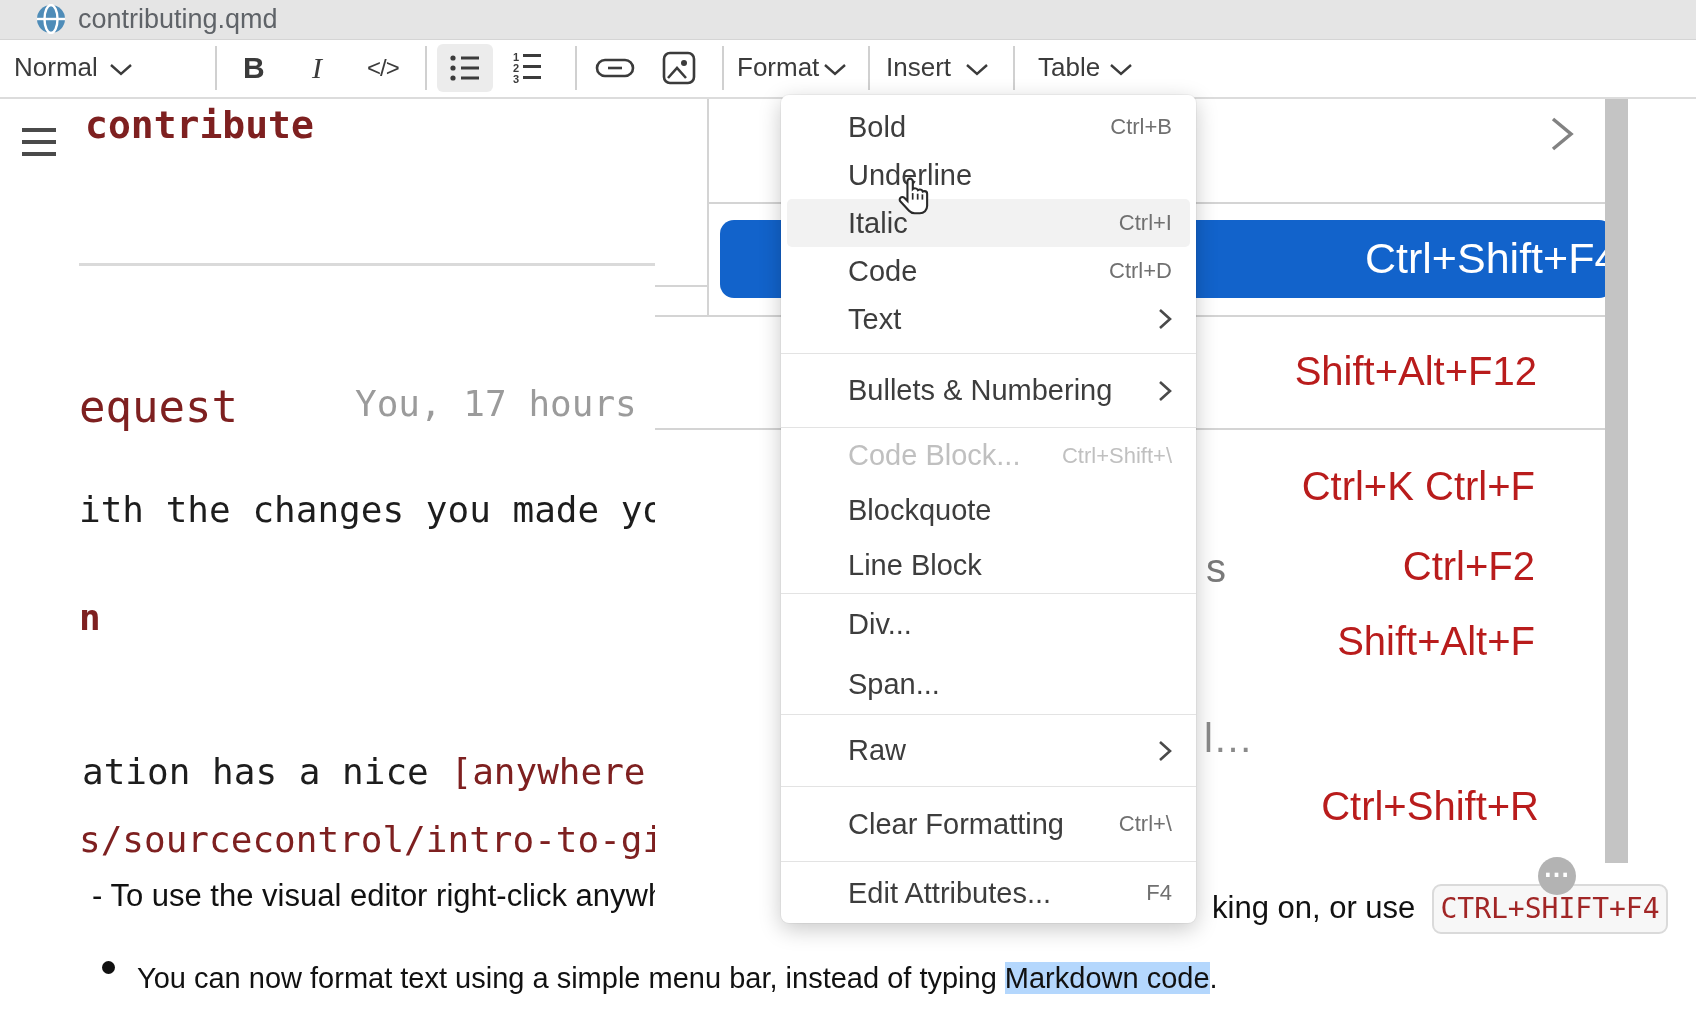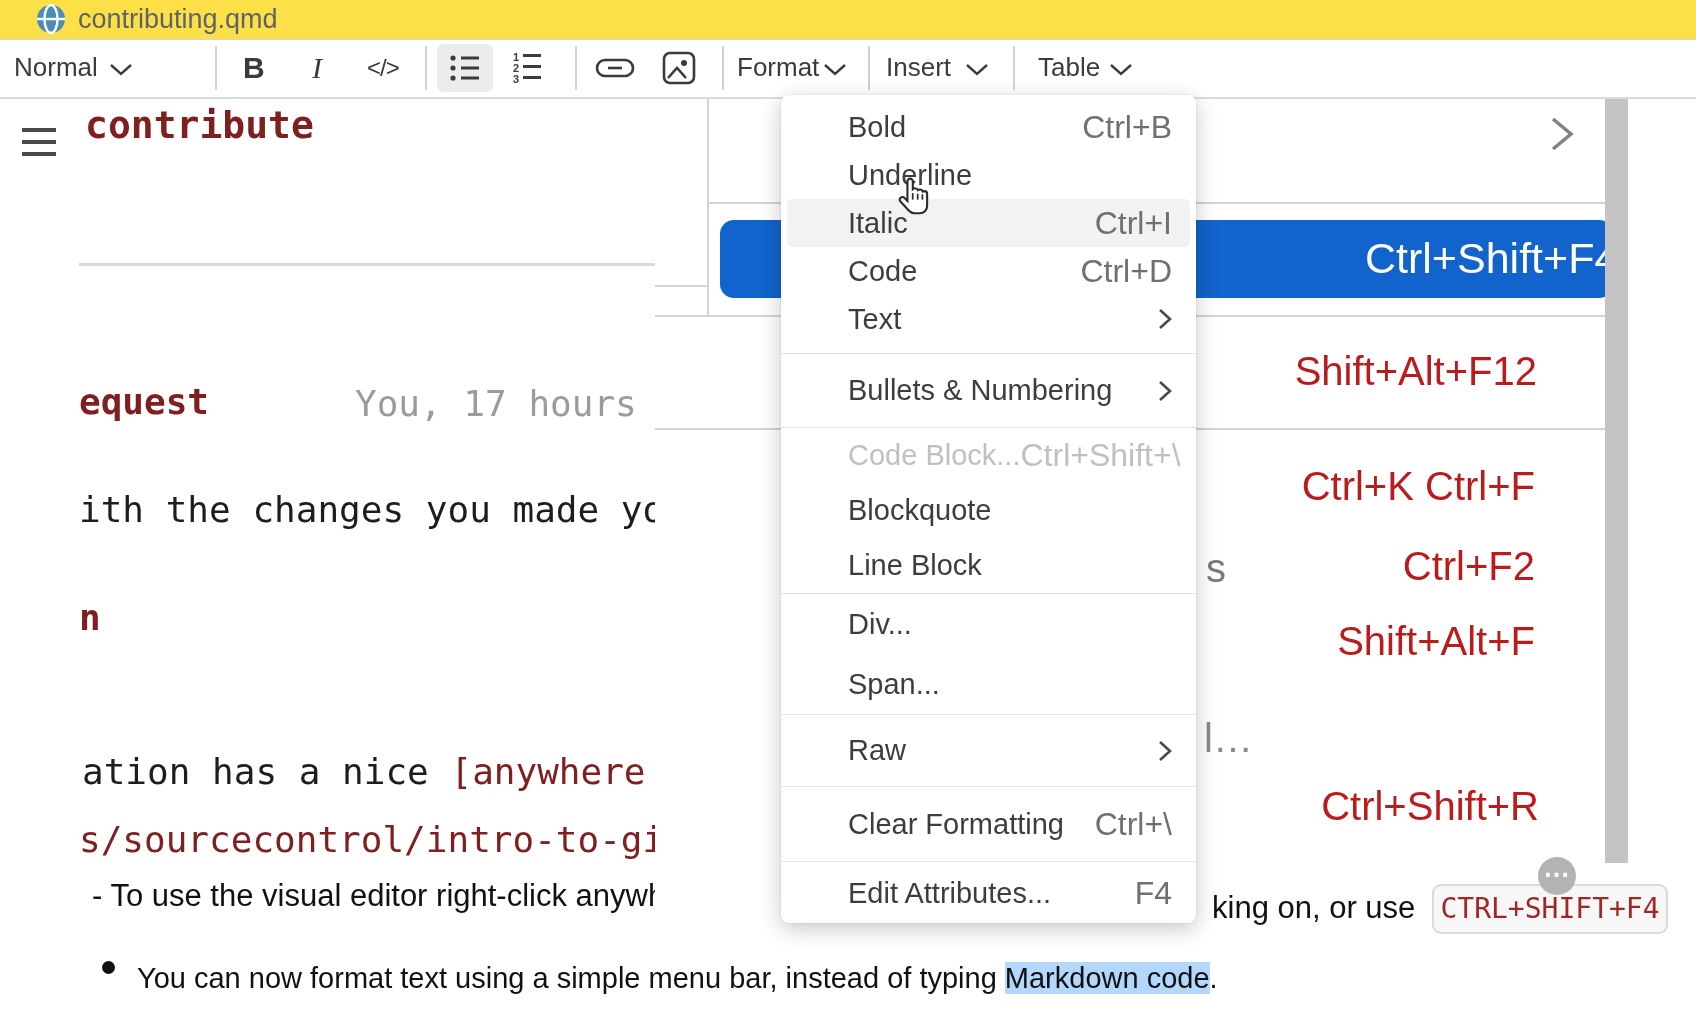--- a/index.html
+++ b/index.html
@@ -1,20 +1,20 @@
 <!DOCTYPE html>
 <html><head>
 <meta charset="utf-8">
 <style>
   html,body{margin:0;padding:0;}
   body{width:1696px;height:1027px;position:relative;overflow:hidden;background:#fff;
        font-family:"Liberation Sans",sans-serif;}
   .abs{position:absolute;}
   
-  #tabbar{left:0;top:0;width:1696px;height:39px;background:#fde047;border-bottom:1px solid #d5d5d5;}
+  #tabbar{left:0;top:0;width:1696px;height:39px;background:#e5e5e5;border-bottom:1px solid #d5d5d5;}
   #tab-icon{left:36px;top:4px;width:30px;height:30px;}
   #tab-label{left:78px;top:4px;font-size:27px;color:#5f6368;}
   
   #toolbar{left:0;top:40px;width:1696px;height:57px;background:#fff;border-bottom:2px solid #dcdcdc;}
   .tb-text{top:12px;font-size:26px;color:#3b3b3b;}
   .tb-sep{top:6px;width:2px;height:44px;background:#d0d0d0;}
   .chev{width:22px;height:12px;}
   .chev svg{display:block;}
   .tb-icon{top:8px;height:40px;display:flex;align-items:center;justify-content:center;color:#3b3b3b;}
   #btn-bullets{left:437px;top:4px;width:56px;height:48px;background:#ececec;border-radius:6px;}
@@ -30,21 +30,21 @@
   .kb-gray{position:absolute;font-size:40px;color:#b91c1c;white-space:nowrap;}
   #kb-blue{position:absolute;left:65px;top:121px;width:893px;height:78px;background:#1263cb;border-radius:14px;}
   #kb-blue span{position:absolute;left:645px;top:14px;font-size:43px;color:#fff;white-space:nowrap;}
   #panel-scrollbar{position:absolute;left:950px;top:0px;width:23px;height:764px;background:#c4c4c4;}
   
   #format-menu{left:781px;top:95px;width:415px;height:828px;background:#fff;border-radius:8px;
                box-shadow:0 6px 22px rgba(0,0,0,.22),0 0 0 1px rgba(0,0,0,.04);padding-top:8px;
                box-sizing:border-box;z-index:10;}
   .mrow{position:relative;display:flex;align-items:center;padding:0 24px 0 67px;box-sizing:border-box;}
   .mrow .lbl{font-size:29px;color:#3d3d3d;flex:1 1 auto;white-space:nowrap;}
-  .mrow .sc{font-size:32px;color:#707070;white-space:nowrap;}
+  .mrow .sc{font-size:22px;color:#707070;white-space:nowrap;}
   .mrow.disabled .lbl,.mrow.disabled .sc{color:#c0c0c0;}
   .mrow.hl{background:#f2f2f2;border-radius:5px;margin:0 6px;padding:0 18px 0 61px;}
   .h48{height:48px}.h73{height:73px}.h55{height:55px}.h60{height:60px}
   .h71{height:71px}.h74{height:74px}.h62{height:62px}
   .msep{height:1px;background:#e3e3e3;margin:0;}
   .msep.gap{margin-top:10px;}
   .sub-chev{width:14px;height:22px;margin-left:14px;}
   
   #code-chip{left:1432px;top:884px;width:236px;height:50px;background:#f7f7f7;border:2px solid #dadada;
              border-radius:9px;box-sizing:border-box;text-align:center;}
@@ -138,21 +138,21 @@
   </span>
 </div>
 
 <div class="abs" id="hamburger" style="left:22px;top:128px">
   <div></div>
     <div></div>
     <div></div>
 </div>
 <span class="abs mono maroon" style="left:85px;top:103px;font-size:38px;font-weight:bold">contribute</span>
 <div class="abs" id="doc-rule"></div>
-<span class="abs mono maroon" style="left:79px;top:381px;font-size:36px;font-weight:bold">equest</span>
+<span class="abs mono maroon" style="left:79px;top:381px;font-size:44px;font-weight:normal">equest</span>
 <span class="abs mono" style="left:355px;top:383px;font-size:36px;color:#9b9b9b">You, 17 hours</span>
 <span class="abs mono" style="left:79px;top:489px;font-size:36px;color:#1d1d1d">ith the changes you made yo</span>
 <span class="abs mono maroon" style="left:79px;top:597px;font-size:36px;font-weight:bold">n</span>
 <span class="abs mono" style="left:82px;top:751px;font-size:36px;color:#1d1d1d"><span>ation has a nice </span><span class="maroon">[anywhere</span></span>
 <span class="abs mono maroon" style="left:79px;top:819px;font-size:36px">s/sourcecontrol/intro-to-gi</span>
 
 <div class="abs doc-sans" style="left:92px;top:878px;width:563px;overflow:hidden">- To use the visual editor right-click anywhere i</div>
 
 <div class="abs" style="left:102px;top:961px">
   <span style="display:inline-block;width:13px;height:13px;border-radius:50%;background:#111;vertical-align:14px;margin-right:22px"></span><span class="doc-sans" style="font-size:29px"><span>You can now format text using a simple menu bar, instead of typing </span><span id="sel-hl">Markdown code</span><span>.</span></span>

